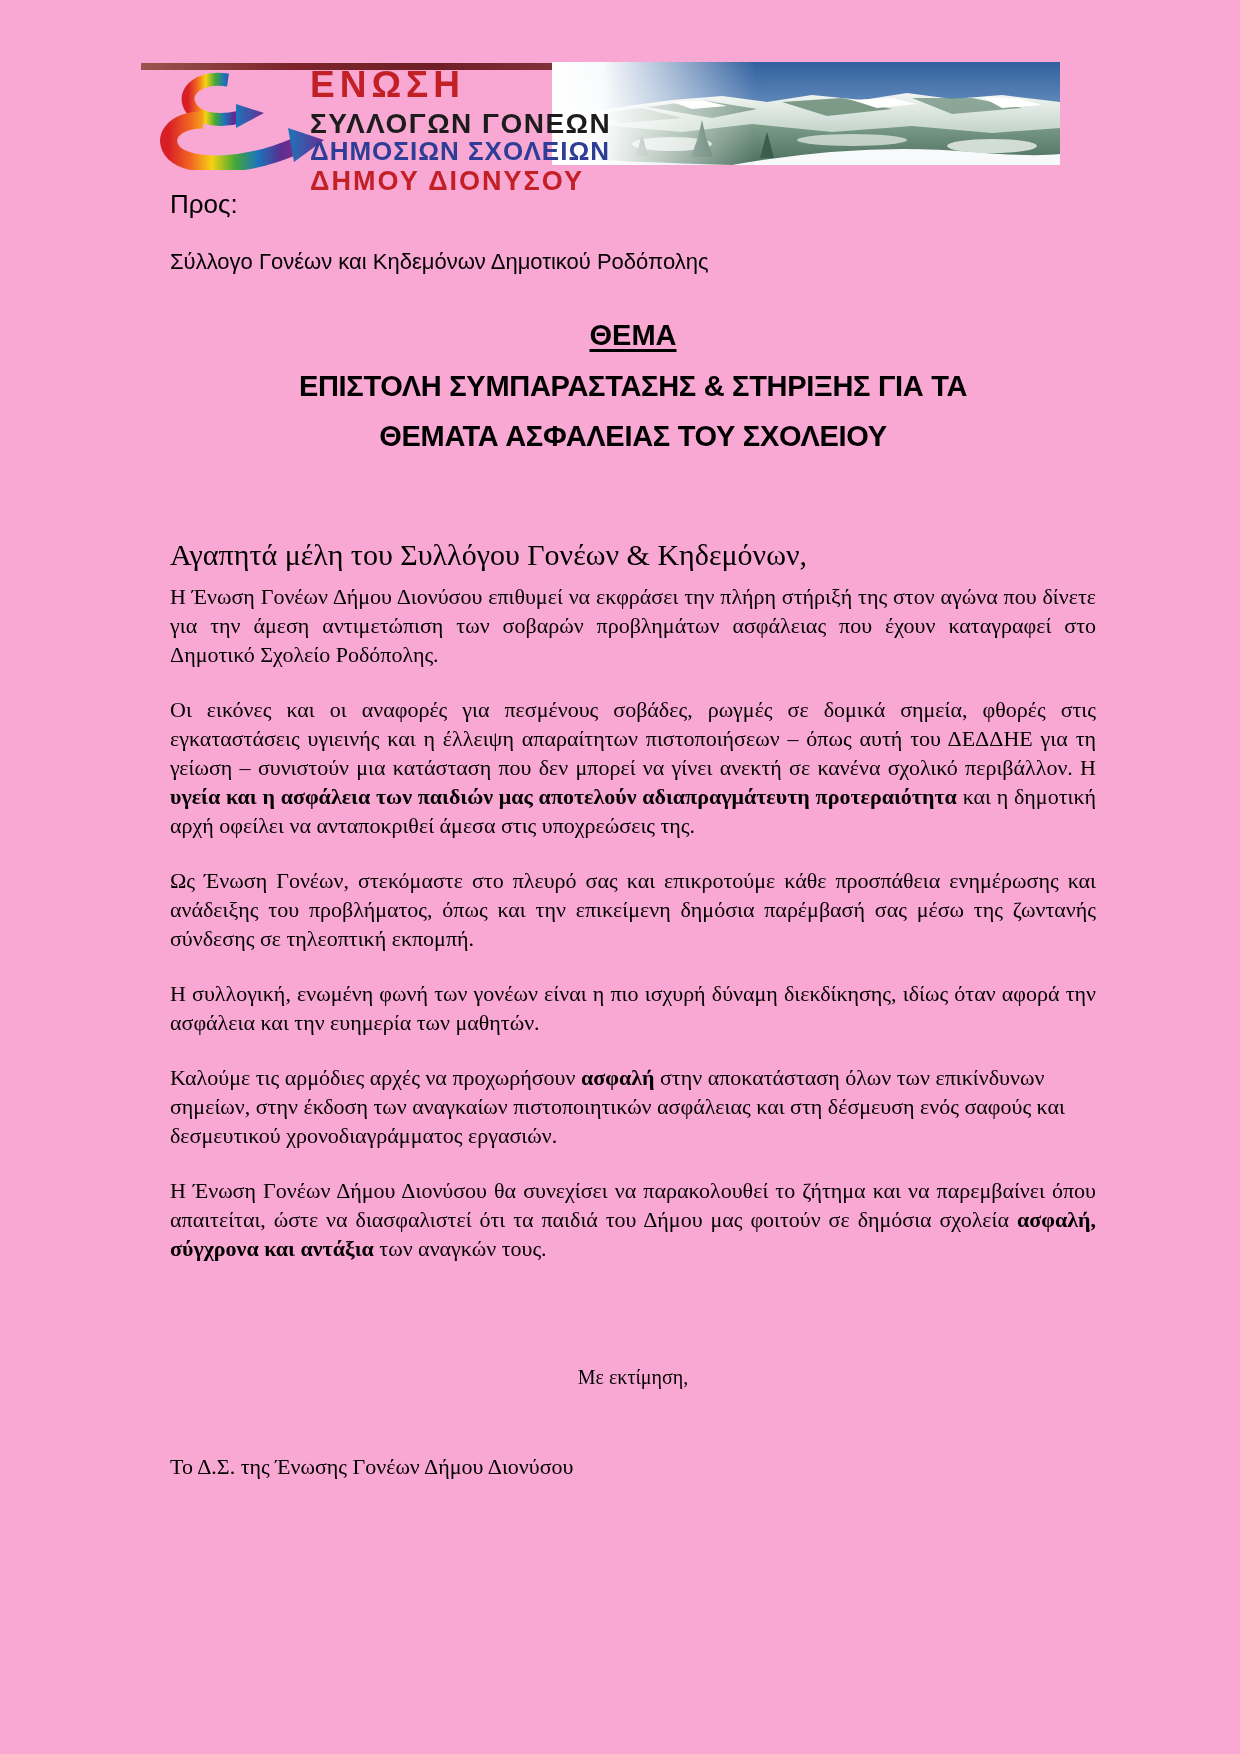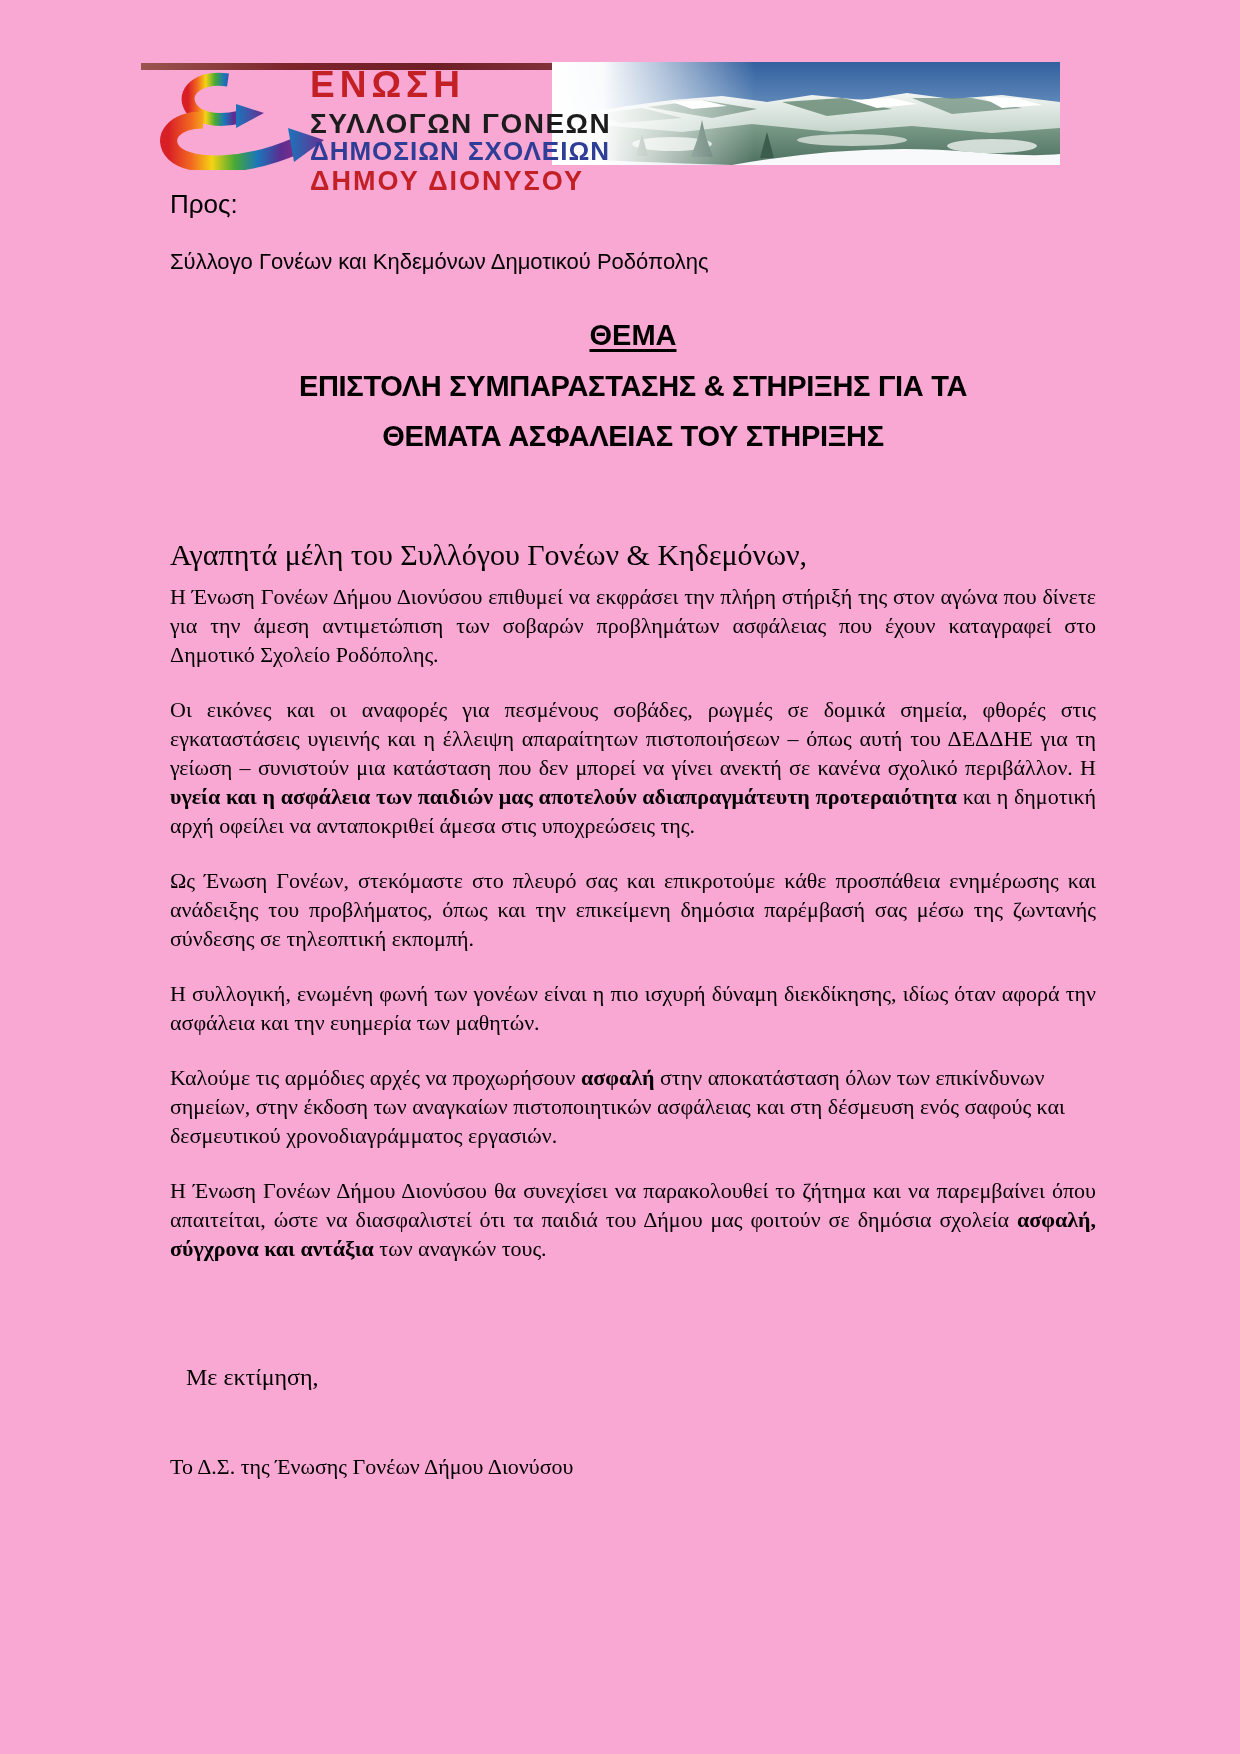--- a/index.html
+++ b/index.html
@@ -28,21 +28,21 @@
   .pros{font-family:"Liberation Sans", sans-serif;font-size:26px;line-height:25px;margin:0 0 32px;}
   .recipient{font-family:"Liberation Sans", sans-serif;font-size:22px;line-height:25px;margin:0;}
   .subject{margin-top:45px;text-align:center;font-family:"Liberation Sans", sans-serif;
            font-weight:bold;color:#000;}
   .thema{font-size:29px;line-height:32px;margin:0 0 19px;text-decoration:underline;
          text-decoration-thickness:2.5px;text-underline-offset:4px;display:block;}
   .subj-line{font-size:29px;line-height:32px;margin:0 0 18px;display:block;letter-spacing:-0.3px;}
   .salutation{font-size:30px;line-height:29px;margin:88px 0 13px;}
   .body-par{font-size:22px;line-height:29px;margin:0 0 26px;text-align:justify;}
   .body-par b{font-weight:bold;}
-  .closing{font-size:24px;line-height:29px;margin:100px 16px 0;}
+  .closing{font-size:20px;line-height:29px;margin:100px 16px 0;text-align:center;}
   .signature{font-size:22px;line-height:29px;margin:60px 0 0;}
 </style>
 </head>
 <body>
 
 <div class="page">
 
   <header class="letterhead">
     <div class="top-rule"></div>
 
@@ -125,21 +125,21 @@
     </div>
   </header>
 
   <main class="content">
     <p class="pros">Προς:</p>
     <p class="recipient">Σύλλογο Γονέων και Κηδεμόνων Δημοτικού Ροδόπολης</p>
 
     <div class="subject">
       <span class="thema">ΘΕΜΑ</span>
       <span class="subj-line">ΕΠΙΣΤΟΛΗ ΣΥΜΠΑΡΑΣΤΑΣΗΣ &amp; ΣΤΗΡΙΞΗΣ ΓΙΑ ΤΑ</span>
-      <span class="subj-line">ΘΕΜΑΤΑ ΑΣΦΑΛΕΙΑΣ ΤΟΥ ΣΤΗΡΙΞΗΣ</span>
+      <span class="subj-line">ΘΕΜΑΤΑ ΑΣΦΑΛΕΙΑΣ ΤΟΥ ΣΧΟΛΕΙΟΥ</span>
     </div>
 
     <p class="salutation">Αγαπητά μέλη του Συλλόγου Γονέων &amp; Κηδεμόνων,</p>
 
     <div id="paragraphs">
         <p class="body-par" style="text-align: justify;"><span>Η Ένωση Γονέων Δήμου Διονύσου επιθυμεί να εκφράσει την πλήρη στήριξή της στον αγώνα που δίνετε για την άμεση αντιμετώπιση των σοβαρών προβλημάτων ασφάλειας που έχουν καταγραφεί στο Δημοτικό Σχολείο Ροδόπολης.</span></p>
         <p class="body-par" style="text-align: justify;"><span>Οι εικόνες και οι αναφορές για πεσμένους σοβάδες, ρωγμές σε δομικά σημεία, φθορές στις εγκαταστάσεις υγιεινής και η έλλειψη απαραίτητων πιστοποιήσεων – όπως αυτή του ΔΕΔΔΗΕ για τη γείωση – συνιστούν μια κατάσταση που δεν μπορεί να γίνει ανεκτή σε κανένα σχολικό περιβάλλον. Η </span><b>υγεία και η ασφάλεια των παιδιών μας αποτελούν αδιαπραγμάτευτη προτεραιότητα</b><span> και η δημοτική αρχή οφείλει να ανταποκριθεί άμεσα στις υποχρεώσεις της.</span></p>
         <p class="body-par" style="text-align: justify;"><span>Ως Ένωση Γονέων, στεκόμαστε στο πλευρό σας και επικροτούμε κάθε προσπάθεια ενημέρωσης και ανάδειξης του προβλήματος, όπως και την επικείμενη δημόσια παρέμβασή σας μέσω της ζωντανής σύνδεσης σε τηλεοπτική εκπομπή.</span></p>
         <p class="body-par" style="text-align: justify;"><span>Η συλλογική, ενωμένη φωνή των γονέων είναι η πιο ισχυρή δύναμη διεκδίκησης, ιδίως όταν αφορά την ασφάλεια και την ευημερία των μαθητών.</span></p>
         <p class="body-par" style="text-align: left;"><span>Καλούμε τις αρμόδιες αρχές να προχωρήσουν </span><b>ασφαλή</b><span> στην αποκατάσταση όλων των επικίνδυνων σημείων, στην έκδοση των αναγκαίων πιστοποιητικών ασφάλειας και στη δέσμευση ενός σαφούς και δεσμευτικού χρονοδιαγράμματος εργασιών.</span></p>

